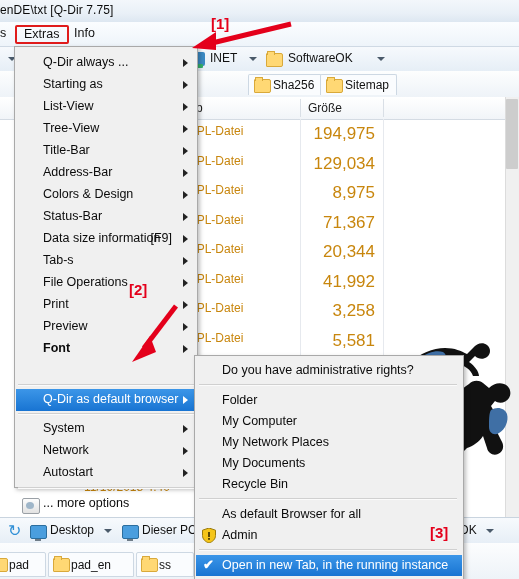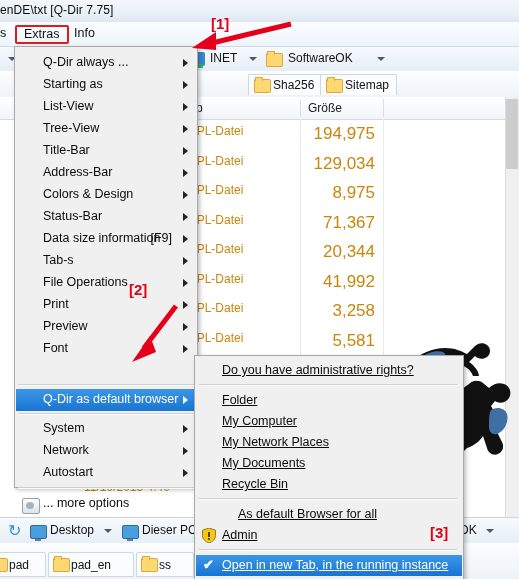--- a/index.html
+++ b/index.html
@@ -131,21 +131,21 @@
   #more-ico:after{content:'';position:absolute;left:3px;top:3px;width:8px;height:7px;
     background:#9fb6c9;border-radius:50%;}
 
   
   #menu-sub{
     left:194px;top:355px;width:268px;height:224px;
     background:#f0f0f0;border:1px solid #a9a9a9;
     box-shadow:2px 2px 4px rgba(0,0,0,.25);
   }
   .si{position:absolute;left:1px;width:266px;height:21px;font-size:12.5px;color:#0b0b0b;}
-  .si .lbl{position:absolute;left:26px;top:3px;white-space:nowrap;text-decoration:underline;}
+  .si .lbl{position:absolute;left:26px;top:3px;white-space:nowrap;}
   .si.sel{background:linear-gradient(to bottom,#3c96e8,#1874d2);}
   .si.sel .lbl{color:#fff;}
   .ssep{position:absolute;left:4px;width:258px;height:1px;background:#d0d0d0;border-bottom:1px solid #fbfbfb;}
   #chk{position:absolute;left:7px;top:2px;font-size:13px;color:#fff;font-weight:bold;}
   #shield{position:absolute;left:6px;top:3px;width:14px;height:15px;}
 
   
   .ann{position:absolute;font-size:15px;font-weight:bold;color:#e4001b;font-family:"Liberation Sans",sans-serif;}
   #ann1{left:211px;top:15px;}
   #ann2{left:129px;top:281px;}
@@ -337,21 +337,21 @@
       <span class="arw"></span>
     </div>
     <div class="mi" style="top: 247px;">
       <span class="lbl">Print</span>
       <span class="arw"></span>
     </div>
     <div class="mi" style="top: 269px;">
       <span class="lbl">Preview</span>
       <span class="arw"></span>
     </div>
-    <div class="mi" style="top: 291px;">
+    <div class="mi" style="top: 291px; font-weight: bold;">
       <span class="lbl">Font</span>
       <span class="arw"></span>
     </div>
     <div class="msep" style="top: 337px;"></div>
     <div class="mi sel" style="top: 342px;">
       <span class="lbl">Q-Dir as default browser</span>
       <span class="arw"></span>
     </div>
     <div class="msep" style="top: 366px;"></div>
     <div class="mi" style="top: 371px;">
@@ -387,21 +387,21 @@
     <div class="si" style="top: 76px;">
       <span class="lbl">My Network Places</span>
     </div>
     <div class="si" style="top: 97px;">
       <span class="lbl">My Documents</span>
     </div>
     <div class="si" style="top: 118px;">
       <span class="lbl">Recycle Bin</span>
     </div>
     <div class="ssep" style="top: 142px;"></div>
-    <div class="si" style="top: 148px; margin-left: 16px;">
+    <div class="si" style="top: 148px;">
       <span class="lbl">As default Browser for all</span>
     </div>
     <div class="si" style="top: 169px;">
       <svg id="shield" viewBox="0 0 14 15">
         <path d="M7 0 L13.5 2.2 V7.5 C13.5 11.2 10.6 13.8 7 15 C3.4 13.8 .5 11.2 .5 7.5 V2.2 Z" fill="#f5c518" stroke="#9a7a0a"></path>
         <rect x="6.1" y="4" width="1.8" height="5" fill="#4a3a00"></rect>
         <rect x="6.1" y="10" width="1.8" height="1.8" fill="#4a3a00"></rect>
       </svg>
       <span class="lbl">Admin</span>
     </div>

